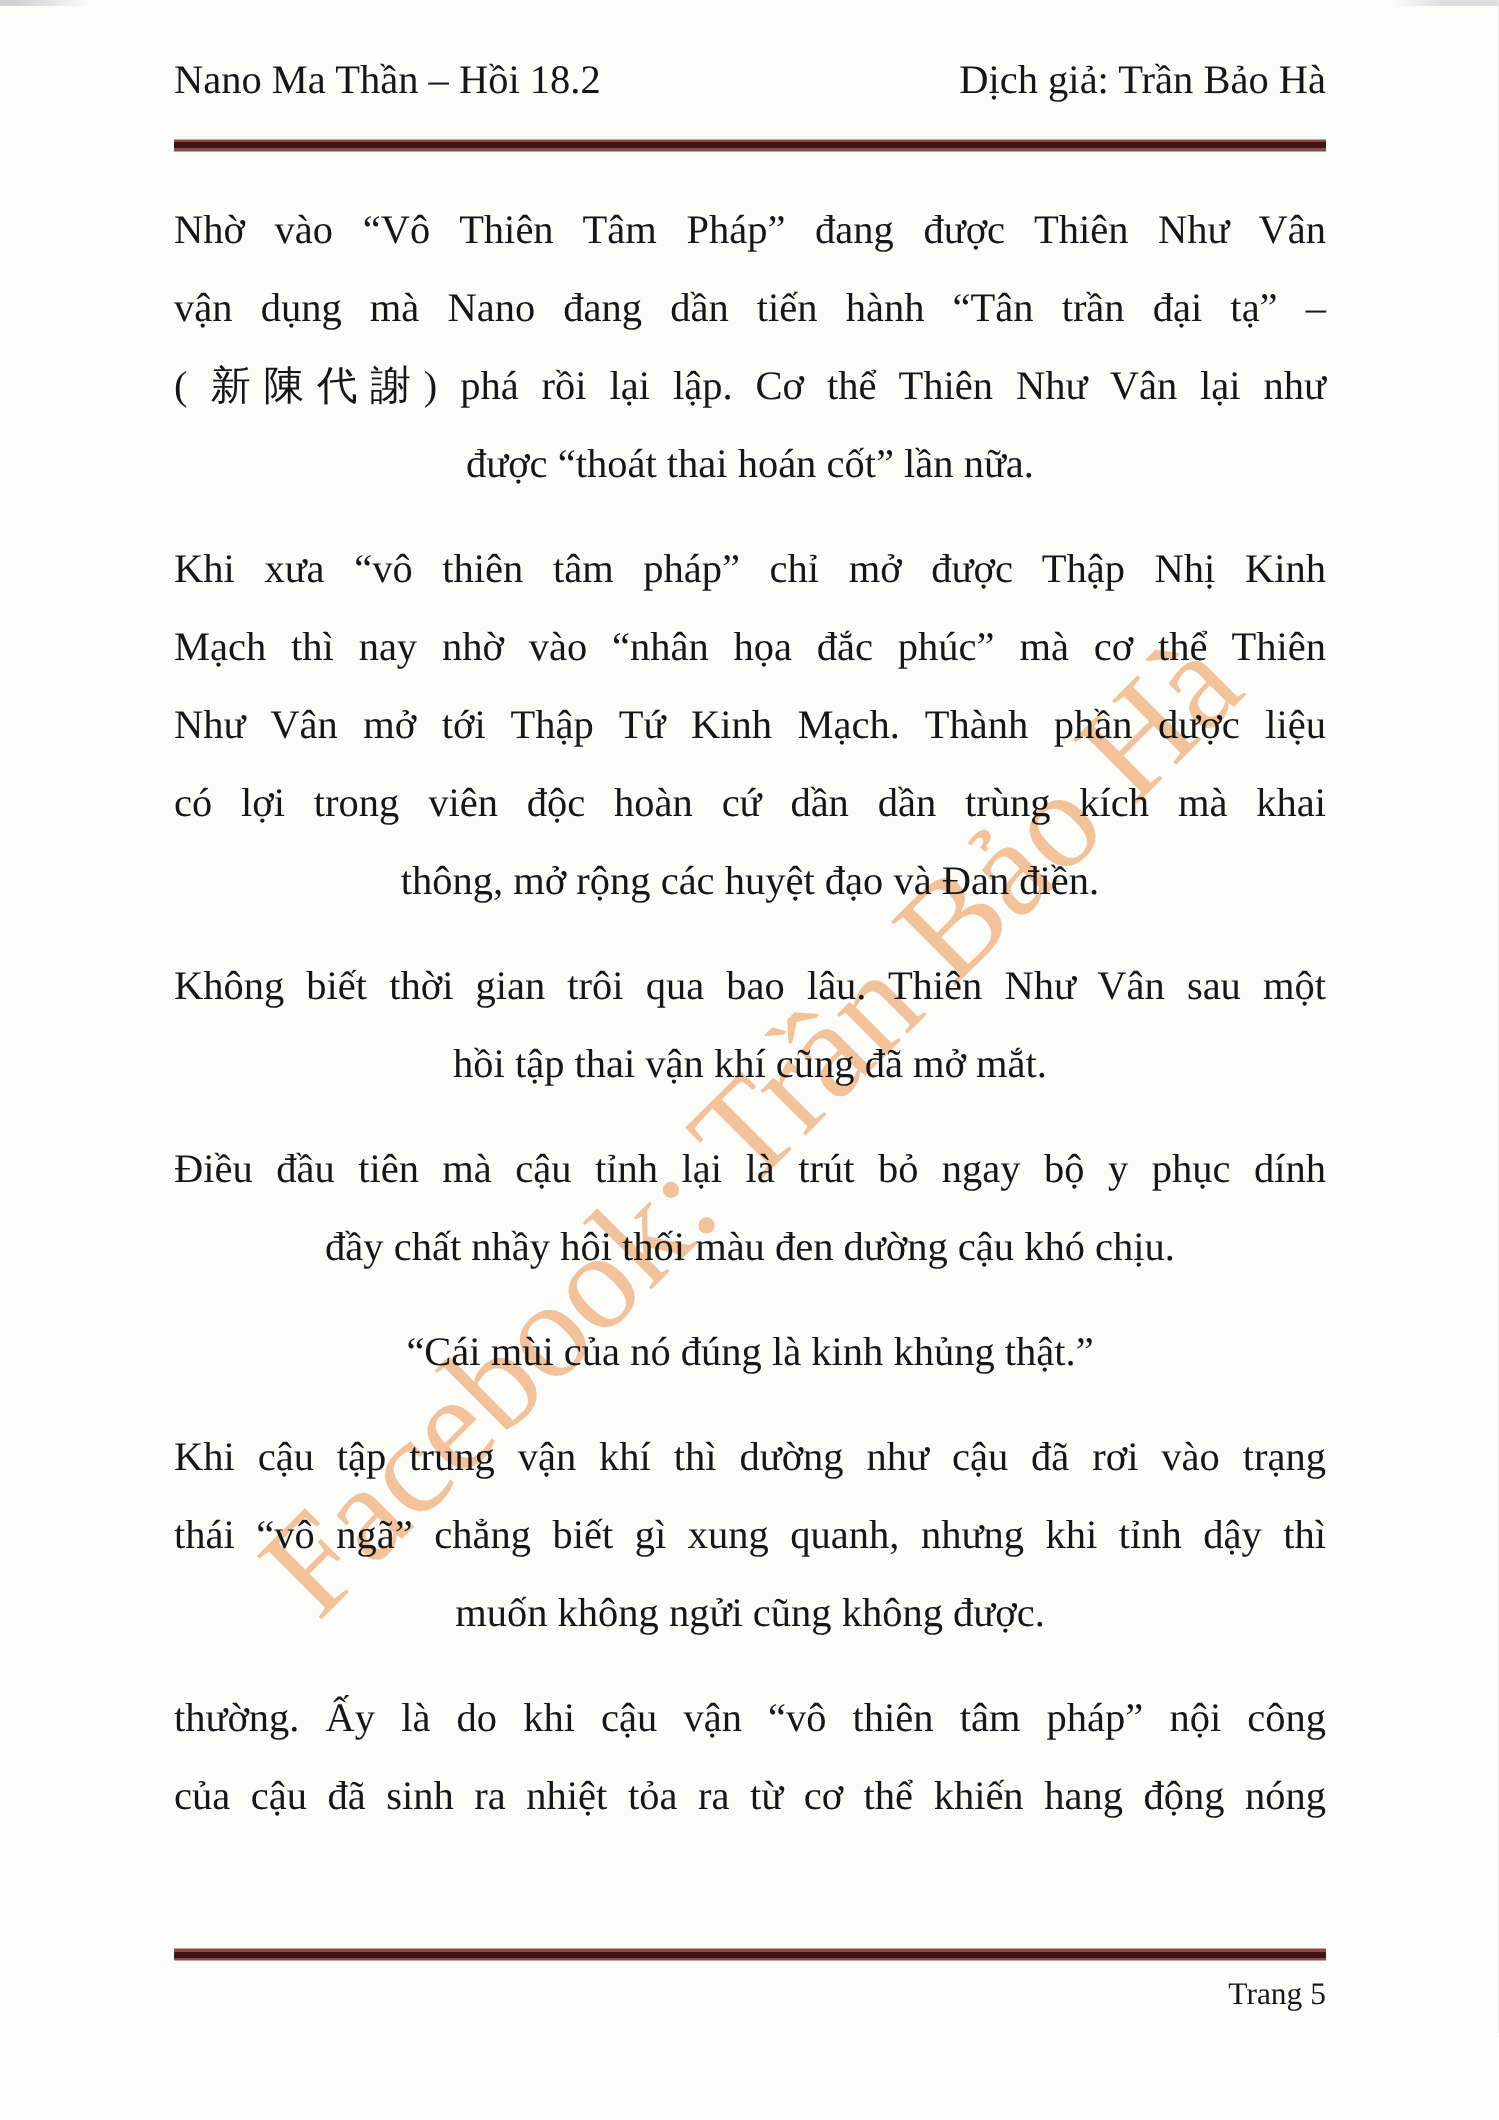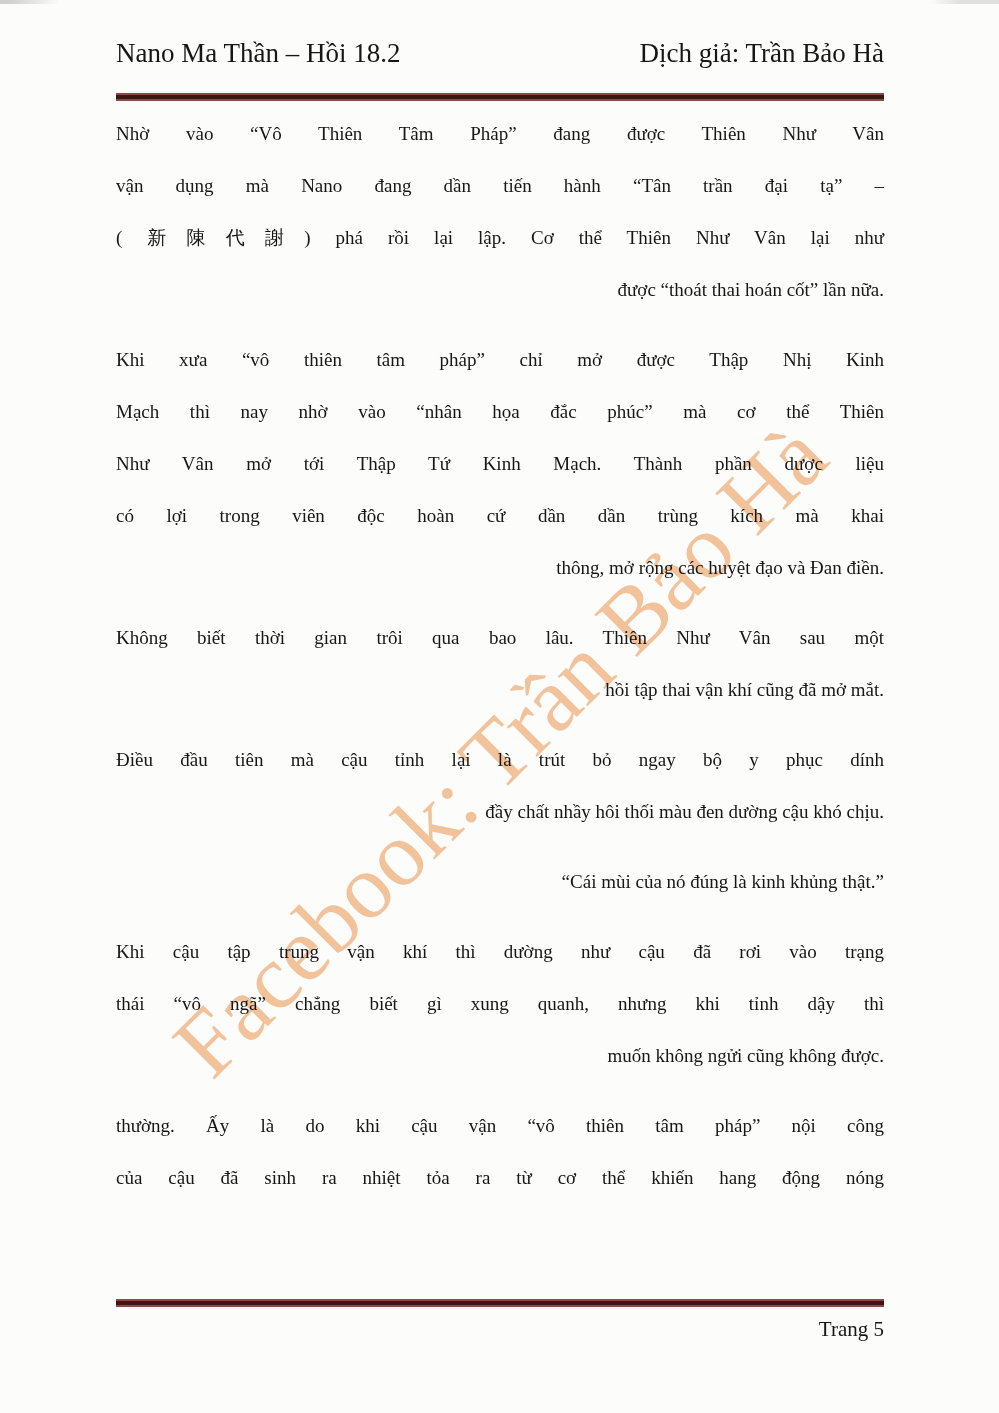--- a/index.html
+++ b/index.html
@@ -63,30 +63,30 @@
     background: linear-gradient(to bottom,
       #8a4a48 0 2px,
       #3f1414 2px 6px,
       #8a4a48 6px 8px);
   }
   .rule.header-rule { top: 93px; }
   .rule.footer-rule { top: 1299px; }
   .body-text {
     position: absolute;
     left: 116px;
-    top: 108px;
+    top: 127px;
     width: 768px;
-    font-size: 19px;
+    font-size: 27px;
   }
   .para {
     margin: 0 0 18px 0;
   }
   .line {
     line-height: 52px;
-    text-align: right;
+    text-align: center;
     white-space: normal;
   }
   .line.fill {
     text-align: justify;
     text-align-last: justify;
     -moz-text-align-last: justify;
   }
   .footer {
     position: absolute;
     left: 116px;

